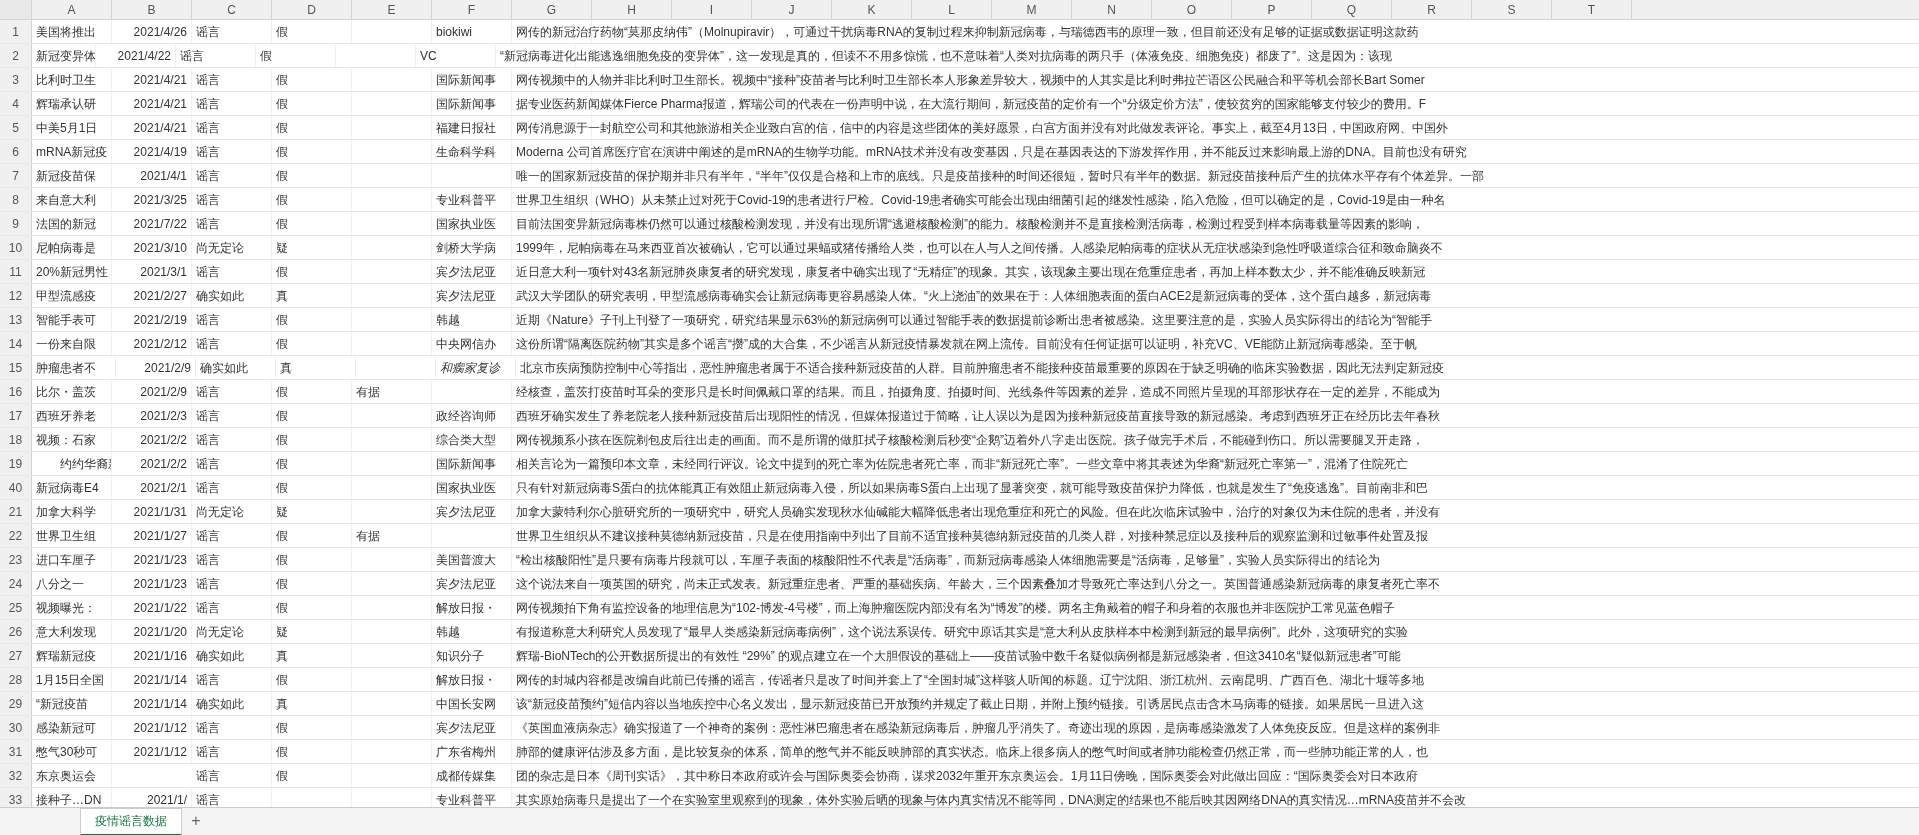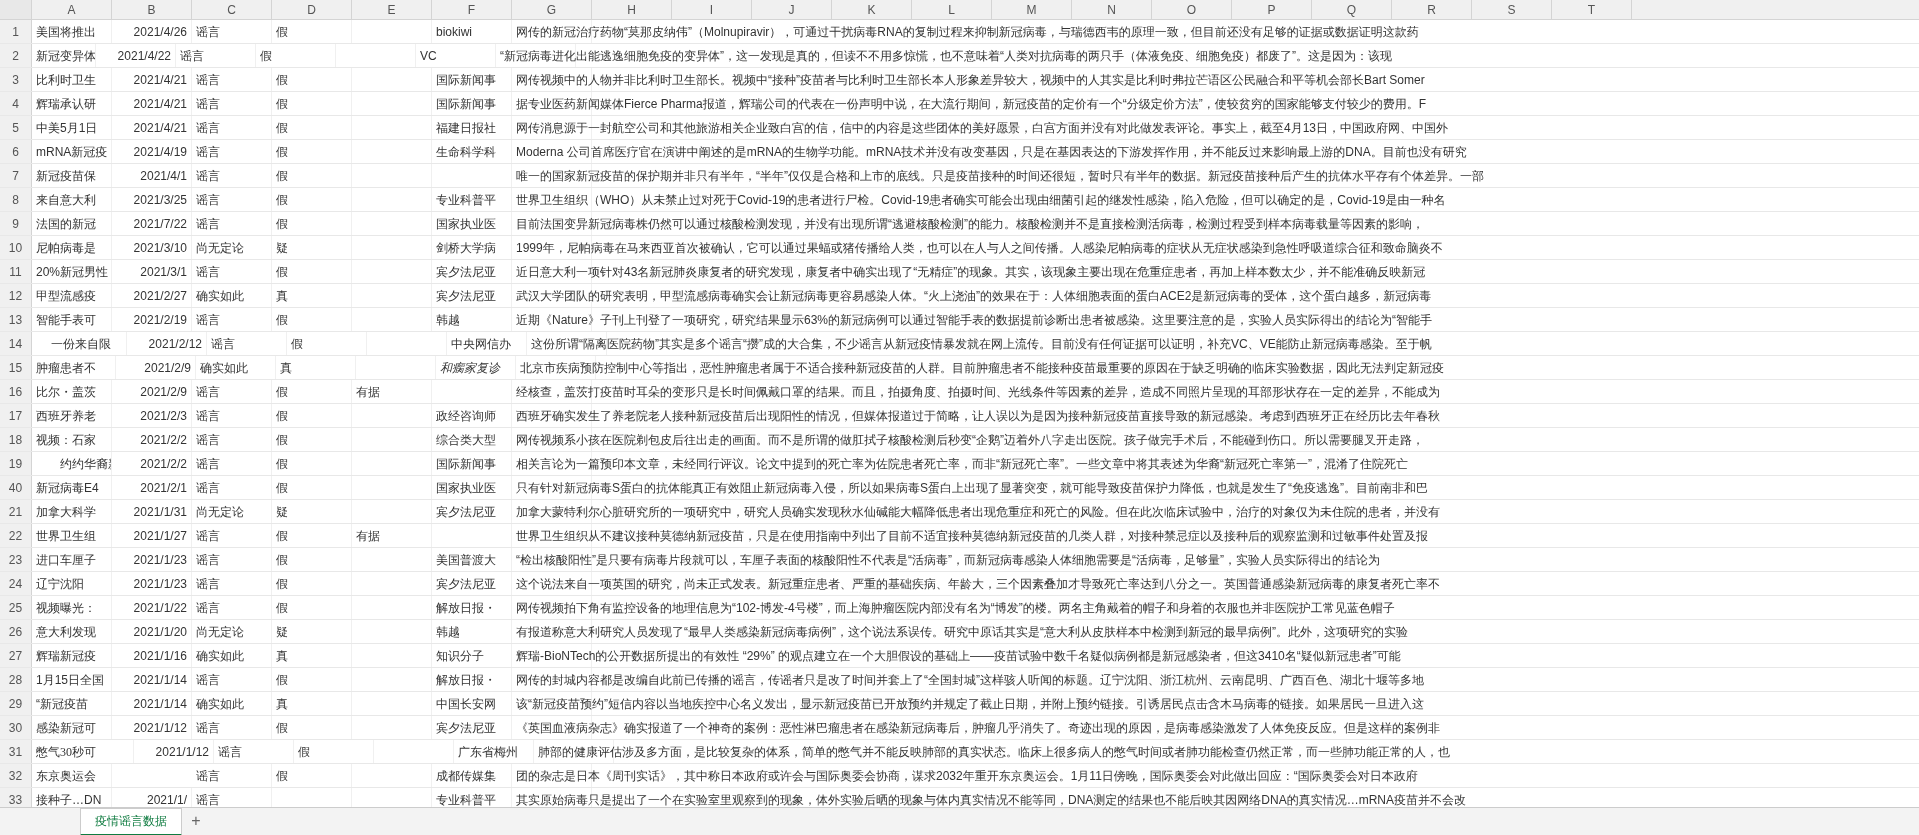--- a/index.html
+++ b/index.html
@@ -256,21 +256,21 @@
         <div class="cell " style="width: 80px;">智能手表可</div>
         <div class="cell date" style="width: 80px;">2021/2/19</div>
         <div class="cell " style="width: 80px;">谣言</div>
         <div class="cell " style="width: 80px;">假</div>
         <div class="cell " style="width: 80px;"></div>
         <div class="cell " style="width: 80px;">韩越</div>
         <div class="cell overflow" style="width: 80px;">近期《Nature》子刊上刊登了一项研究，研究结果显示63%的新冠病例可以通过智能手表的数据提前诊断出患者被感染。这里要注意的是，实验人员实际得出的结论为“智能手</div>
       </div>
       <div class="row">
         <div class="row-head">14</div>
-        <div class="cell " style="width: 80px; margin-left: 15px;">一份来自限</div>
+        <div class="cell " style="width: 80px;">一份来自限</div>
         <div class="cell date" style="width: 80px;">2021/2/12</div>
         <div class="cell " style="width: 80px;">谣言</div>
         <div class="cell " style="width: 80px;">假</div>
         <div class="cell " style="width: 80px;"></div>
         <div class="cell " style="width: 80px;">中央网信办</div>
         <div class="cell overflow" style="width: 80px;">这份所谓“隔离医院药物”其实是多个谣言“攒”成的大合集，不少谣言从新冠疫情暴发就在网上流传。目前没有任何证据可以证明，补充VC、VE能防止新冠病毒感染。至于帆</div>
       </div>
       <div class="row">
         <div class="row-head">15</div>
         <div class="cell " style="width: 84px;">肿瘤患者不</div>
@@ -356,21 +356,21 @@
         <div class="cell " style="width: 80px;">进口车厘子</div>
         <div class="cell date" style="width: 80px;">2021/1/23</div>
         <div class="cell " style="width: 80px;">谣言</div>
         <div class="cell " style="width: 80px;">假</div>
         <div class="cell " style="width: 80px;"></div>
         <div class="cell " style="width: 80px;">美国普渡大</div>
         <div class="cell overflow" style="width: 80px;">“检出核酸阳性”是只要有病毒片段就可以，车厘子表面的核酸阳性不代表是“活病毒”，而新冠病毒感染人体细胞需要是“活病毒，足够量”，实验人员实际得出的结论为</div>
       </div>
       <div class="row">
         <div class="row-head">24</div>
-        <div class="cell " style="width: 80px;">辽宁沈阳</div>
+        <div class="cell " style="width: 80px;">八分之一</div>
         <div class="cell date" style="width: 80px;">2021/1/23</div>
         <div class="cell " style="width: 80px;">谣言</div>
         <div class="cell " style="width: 80px;">假</div>
         <div class="cell " style="width: 80px;"></div>
         <div class="cell " style="width: 80px;">宾夕法尼亚</div>
         <div class="cell overflow" style="width: 80px;">这个说法来自一项英国的研究，尚未正式发表。新冠重症患者、严重的基础疾病、年龄大，三个因素叠加才导致死亡率达到八分之一。英国普通感染新冠病毒的康复者死亡率不</div>
       </div>
       <div class="row">
         <div class="row-head">25</div>
         <div class="cell " style="width: 80px;">视频曝光：</div>
@@ -426,21 +426,21 @@
         <div class="cell " style="width: 80px;">感染新冠可</div>
         <div class="cell date" style="width: 80px;">2021/1/12</div>
         <div class="cell " style="width: 80px;">谣言</div>
         <div class="cell " style="width: 80px;">假</div>
         <div class="cell " style="width: 80px;"></div>
         <div class="cell " style="width: 80px;">宾夕法尼亚</div>
         <div class="cell overflow" style="width: 80px;">《英国血液病杂志》确实报道了一个神奇的案例：恶性淋巴瘤患者在感染新冠病毒后，肿瘤几乎消失了。奇迹出现的原因，是病毒感染激发了人体免疫反应。但是这样的案例非</div>
       </div>
       <div class="row">
         <div class="row-head">31</div>
-        <div class="cell " style="width: 102px; font-family: Liberation Serif, serif;">憋气30秒可</div>
+        <div class="cell " style="width: 80px;">憋气30秒可</div>
         <div class="cell date" style="width: 80px;">2021/1/12</div>
         <div class="cell " style="width: 80px;">谣言</div>
         <div class="cell " style="width: 80px;">假</div>
         <div class="cell " style="width: 80px;"></div>
         <div class="cell " style="width: 80px;">广东省梅州</div>
         <div class="cell overflow" style="width: 80px;">肺部的健康评估涉及多方面，是比较复杂的体系，简单的憋气并不能反映肺部的真实状态。临床上很多病人的憋气时间或者肺功能检查仍然正常，而一些肺功能正常的人，也</div>
       </div>
       <div class="row">
         <div class="row-head">32</div>
         <div class="cell " style="width: 80px;">东京奥运会</div>

